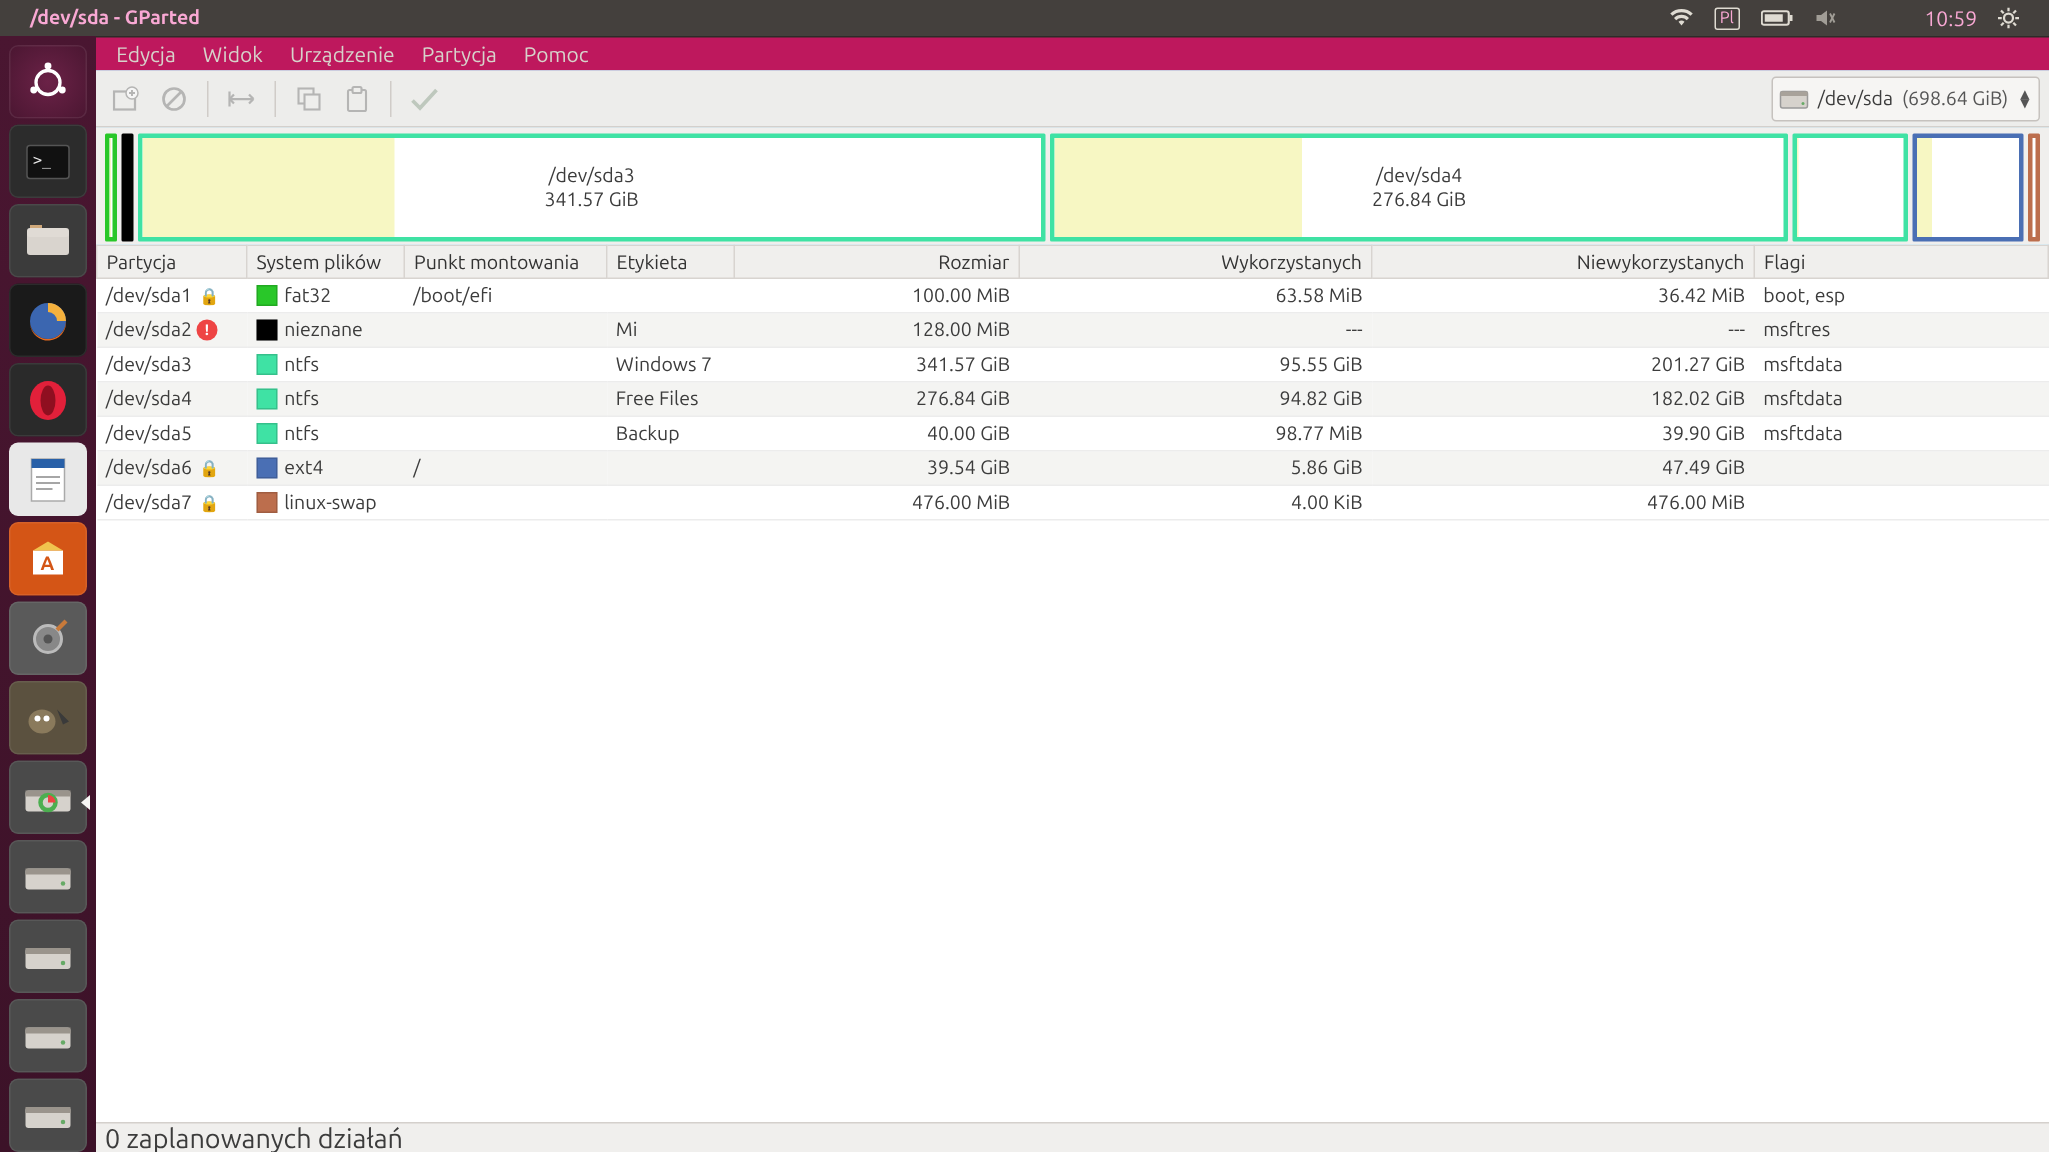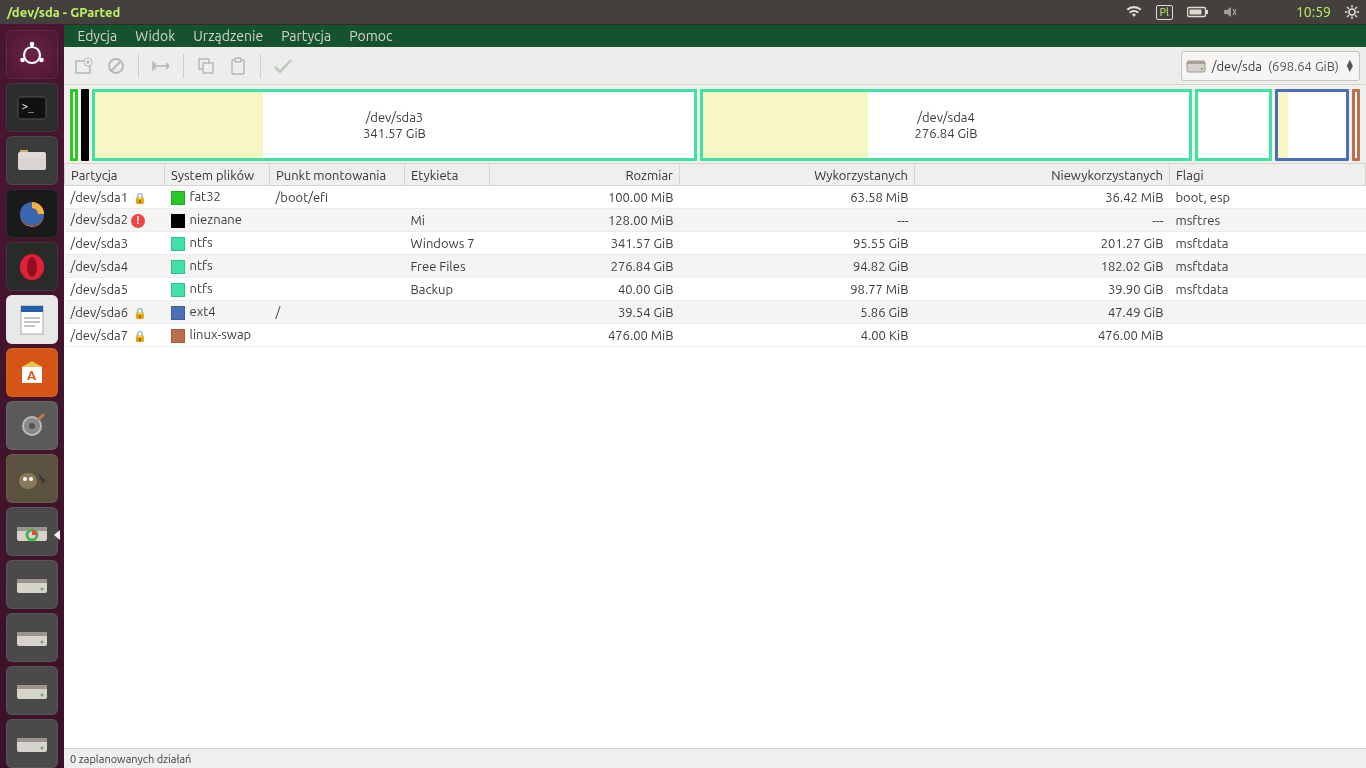--- a/index.html
+++ b/index.html
@@ -1,24 +1,24 @@
 <!DOCTYPE html>
 <html><head>
 <meta charset="utf-8">
 <style>
 * { margin:0; padding:0; box-sizing:border-box; }
 body { font-family:"Ubuntu","DejaVu Sans",sans-serif; font-size:13px; color:#3c3c3c; background:#f7f7f5; width:1366px; height:768px; overflow:hidden; position:relative; }
 
-.top-panel { height:24px; background:#44403d; color:#bef264; display:flex; align-items:center; padding:0 7px; font-size:13px; }
+.top-panel { height:24px; background:#44403d; color:#f9a8d4; display:flex; align-items:center; padding:0 20px; font-size:13px; }
 .top-panel .title { font-weight:bold; }
 .top-panel .right { margin-left:auto; display:flex; align-items:center; gap:14px; }
 .top-panel .right span { display:inline-flex; align-items:center; }
 .ind-box { border:1px solid #dfdbd2; border-radius:2px; padding:0 3px; font-size:11px; line-height:13px;}
 
-.menu-bar { height:23px; background:#14532d; color:#d7d3cb; display:flex; align-items:center; padding:0 8px; gap:18px; font-size:14px; border-top:1px solid #2e2b28;}
+.menu-bar { height:23px; background:#be185d; color:#d7d3cb; display:flex; align-items:center; padding:0 8px; gap:18px; font-size:14px; border-top:1px solid #2e2b28;}
 
 .launcher { position:absolute; left:0; top:24px; bottom:0; width:64px; background:linear-gradient(#4a1631,#3c1228); display:flex; flex-direction:column; align-items:center; padding-top:6px; gap:4px; }
 .launcher .tile { width:52px; height:52px; border-radius:6px; display:flex; align-items:center; justify-content:center; font-size:22px; color:#fff; box-shadow:inset 0 0 0 1px rgba(255,255,255,0.08); }
 .launcher .arrow-ind { position:absolute; right:-2px; width:0;height:0;border-top:5px solid transparent;border-bottom:5px solid transparent;border-right:6px solid #f7f7f5;}
 
 .app { position:absolute; left:64px; top:47px; right:0; bottom:0; background:#7dd3fc; display:flex; flex-direction:column; }
 
 .toolbar { height:38px; background:#ededeb; border-bottom:1px solid #d4d0cc; display:flex; align-items:center; padding:0 6px; gap:4px; }
 .tbtn { width:28px; height:28px; border:1px solid transparent; border-radius:3px; display:flex; align-items:center; justify-content:center; color:#9a9a96; }
 .tbtn.disabled { opacity:.55; }
@@ -36,21 +36,21 @@
 .table { flex:1; overflow:auto; background:#fff; }
 table { border-collapse:collapse; width:100%; font-size:13px; }
 th { background:#f0efed; border:1px solid #d8d4d0; padding:3px 6px; font-weight:normal; color:#333; text-align:left; height:22px;}
 th.r, td.r { text-align:right; }
 td { border-bottom:1px solid #ececec; padding:3px 6px; height:23px; white-space:nowrap;}
 tr.alt td { background:#f4f4f2; }
 .fs-swatch { display:inline-block; width:14px; height:14px; vertical-align:middle; margin-right:2px; border:1px solid rgba(0,0,0,0.15);}
 .lockicon { color:#8a8a86; font-size:11px; margin-left:2px;}
 .warnicon { display:inline-block; width:14px;height:14px;border-radius:50%; background:#e44; color:#fff; font-size:10px; line-height:14px; text-align:center; font-weight:bold; vertical-align:middle;}
 
-.status { height:20px; background:#f0efed; border-top:1px solid #d4d0cc; padding:0 6px; font-size:11px; display:flex; align-items:center;}
+.status { height:20px; background:#f0efed; border-top:1px solid #d4d0cc; padding:0 6px; font-size:18px; display:flex; align-items:center;}
 svg { display:block; }
 </style>
 </head>
 <body>
 
 <div class="top-panel">
   <span class="title">/dev/sda - GParted</span>
   <div class="right">
     <span>
         <svg width="16" height="12" viewBox="0 0 16 12">

